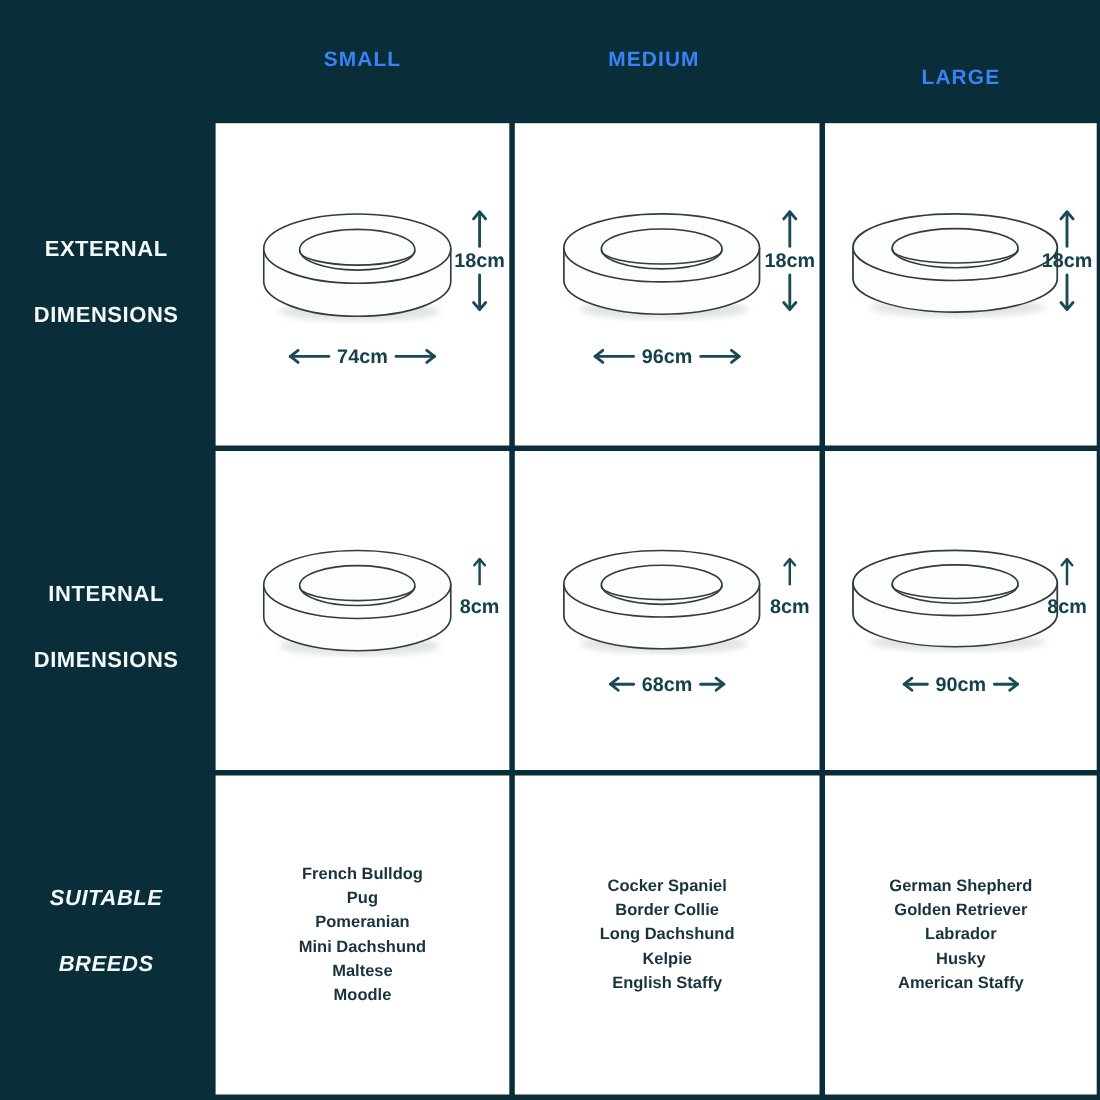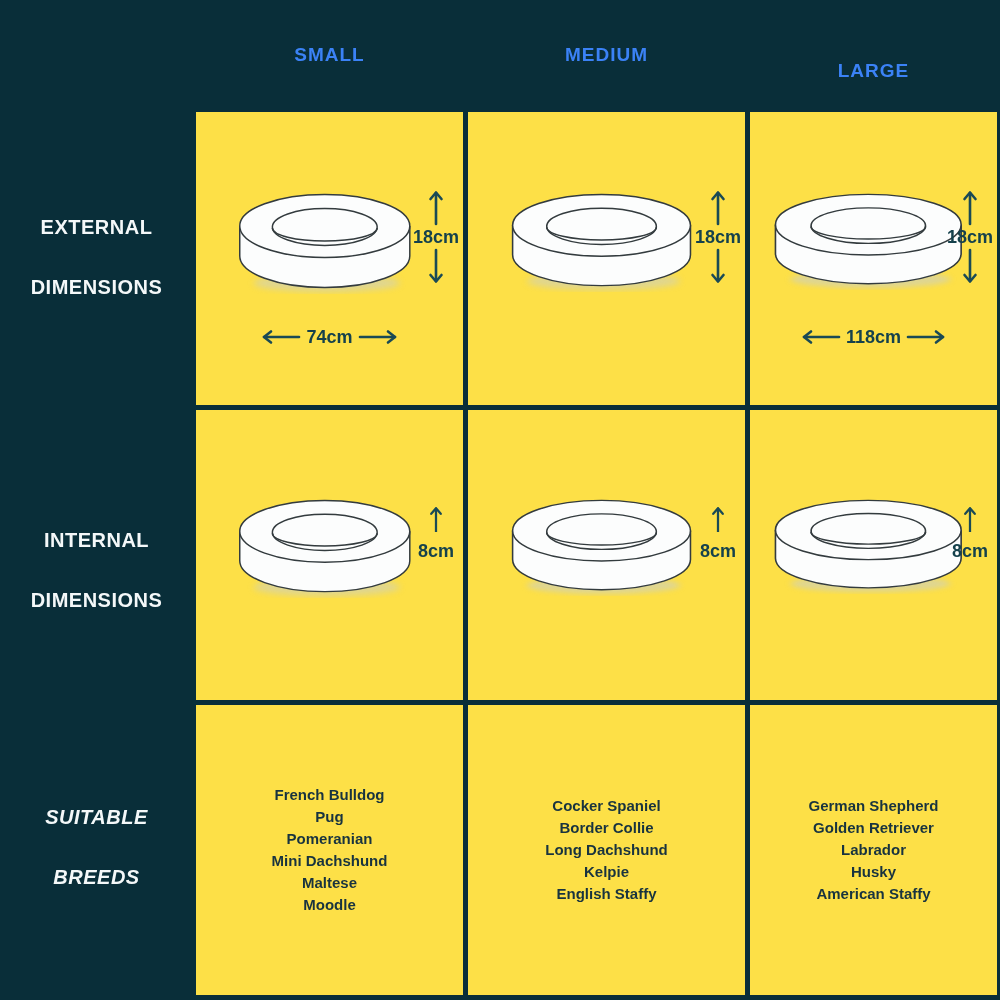--- a/index.html
+++ b/index.html
@@ -8,36 +8,36 @@
     background:#092E39;
     font-family:"Liberation Sans","DejaVu Sans",sans-serif;
   }
   
   .col-header{
     position:absolute;top:0;height:110px;
     display:flex;align-items:center;justify-content:center;
     color:#3b82f6;font-size:19px;font-weight:bold;letter-spacing:1px;
   }
   .ch-1{left:196px;width:267px;}
-  .ch-2{left:468px;width:277px;}
+  .ch-2{left:456px;width:277px;}
   .ch-3{left:750px;width:247px;margin-top:16px;}
   
   .row-label{
     position:absolute;left:0;width:193px;
     display:flex;flex-direction:column;align-items:center;justify-content:center;
     color:#F4F8F9;font-size:20px;font-weight:bold;letter-spacing:.5px;line-height:33px;
     text-align:center;
     gap:27px;
   }
   .rl-1{top:110px;height:295px;}
   .rl-2{top:423px;height:295px;}
   .rl-3{top:700px;height:295px;font-style:italic;}
   
   .cell{
-    position:absolute;background:#fde047;overflow:hidden;
+    position:absolute;background:#ffffff;overflow:hidden;
   }
   .c-1{left:196px;width:267px;}
   .c-2{left:468px;width:277px;}
   .c-3{left:750px;width:247px;}
   .r-1{top:112px;height:293px;}
   .r-2{top:410px;height:290px;}
   .r-3{top:705px;height:290px;}
   
   .donut{position:absolute;left:50%;top:80px;transform:translateX(-53%);}
   .r-2 .donut{top:88px;}
@@ -45,21 +45,21 @@
   .vdim{
     position:absolute;right:0;width:54px;
     display:flex;flex-direction:column;align-items:center;
     color:#15414C;font-weight:bold;font-size:18px;line-height:22px;
   }
   .vdim-ext{top:78px;}
   .vdim-int{top:96px;}
   .vdim-int .dim-text{margin-top:8px;}
   
   .hdim{
-    position:absolute;left:0;right:0;top:212px;height:26px;
+    position:absolute;left:0;right:0;top:199px;height:26px;
     display:flex;align-items:center;justify-content:center;gap:5px;
     color:#15414C;font-weight:bold;font-size:18px;
   }
   .arrow-svg{display:block;}
   
   .breeds{
     position:absolute;inset:0;
     display:flex;flex-direction:column;align-items:center;justify-content:center;
     color:#18333F;font-size:15px;font-weight:bold;line-height:22px;text-align:center;
   }
@@ -153,43 +153,43 @@
     </svg>
   <div class="vdim vdim-ext">
     <svg class="arrow-svg" width="16" height="36" viewBox="0 0 16 36">
         <use href="#arr-up"></use>
       </svg>
     <span class="dim-text">18cm</span>
     <svg class="arrow-svg" width="16" height="36" viewBox="0 0 16 36">
         <use href="#arr-down"></use>
       </svg>
   </div>
+  <div class="hdim">
+    <svg class="arrow-svg" width="40" height="16" viewBox="0 0 40 16">
+        <use href="#arr-left-long"></use>
+      </svg>
+    <span>96cm</span>
+    <svg class="arrow-svg" width="40" height="16" viewBox="0 0 40 16">
+        <use href="#arr-right-long"></use>
+      </svg>
+  </div>
 </div>
 <div class="cell c-3 r-1">
   <svg class="donut" width="190" height="98" viewBox="0 0 176 102" preserveAspectRatio="none">
       <use href="#donut-shape"></use>
     </svg>
   <div class="vdim vdim-ext">
     <svg class="arrow-svg" width="16" height="36" viewBox="0 0 16 36">
         <use href="#arr-up"></use>
       </svg>
     <span class="dim-text">18cm</span>
     <svg class="arrow-svg" width="16" height="36" viewBox="0 0 16 36">
         <use href="#arr-down"></use>
       </svg>
   </div>
-  <div class="hdim">
-    <svg class="arrow-svg" width="40" height="16" viewBox="0 0 40 16">
-        <use href="#arr-left-long"></use>
-      </svg>
-    <span>118cm</span>
-    <svg class="arrow-svg" width="40" height="16" viewBox="0 0 40 16">
-        <use href="#arr-right-long"></use>
-      </svg>
-  </div>
 </div>
 
 <div class="cell c-1 r-2">
   <svg class="donut" width="174" height="100" viewBox="0 0 176 102" preserveAspectRatio="none">
       <use href="#donut-shape"></use>
     </svg>
   <div class="vdim vdim-int">
     <svg class="arrow-svg" width="16" height="26" viewBox="0 0 16 30">
         <use href="#arr-up"></use>
       </svg>
@@ -199,30 +199,48 @@
 <div class="cell c-2 r-2">
   <svg class="donut" width="182" height="98" viewBox="0 0 176 102" preserveAspectRatio="none">
       <use href="#donut-shape"></use>
     </svg>
   <div class="vdim vdim-int">
     <svg class="arrow-svg" width="16" height="26" viewBox="0 0 16 30">
         <use href="#arr-up"></use>
       </svg>
     <span class="dim-text">8cm</span>
   </div>
+  <div class="hdim">
+    <svg class="arrow-svg" width="26" height="16" viewBox="0 0 26 16">
+        <use href="#arr-left-short"></use>
+      </svg>
+    <span>68cm</span>
+    <svg class="arrow-svg" width="26" height="16" viewBox="0 0 26 16">
+        <use href="#arr-right-short"></use>
+      </svg>
+  </div>
 </div>
 <div class="cell c-3 r-2">
   <svg class="donut" width="190" height="96" viewBox="0 0 176 102" preserveAspectRatio="none">
       <use href="#donut-shape"></use>
     </svg>
   <div class="vdim vdim-int">
     <svg class="arrow-svg" width="16" height="26" viewBox="0 0 16 30">
         <use href="#arr-up"></use>
       </svg>
     <span class="dim-text">8cm</span>
+  </div>
+  <div class="hdim">
+    <svg class="arrow-svg" width="26" height="16" viewBox="0 0 26 16">
+        <use href="#arr-left-short"></use>
+      </svg>
+    <span>90cm</span>
+    <svg class="arrow-svg" width="26" height="16" viewBox="0 0 26 16">
+        <use href="#arr-right-short"></use>
+      </svg>
   </div>
 </div>
 
 <div class="cell c-1 r-3">
   <div class="breeds">
       <div>French Bulldog</div>
       <div>Pug</div>
       <div>Pomeranian</div>
       <div>Mini Dachshund</div>
       <div>Maltese</div>

